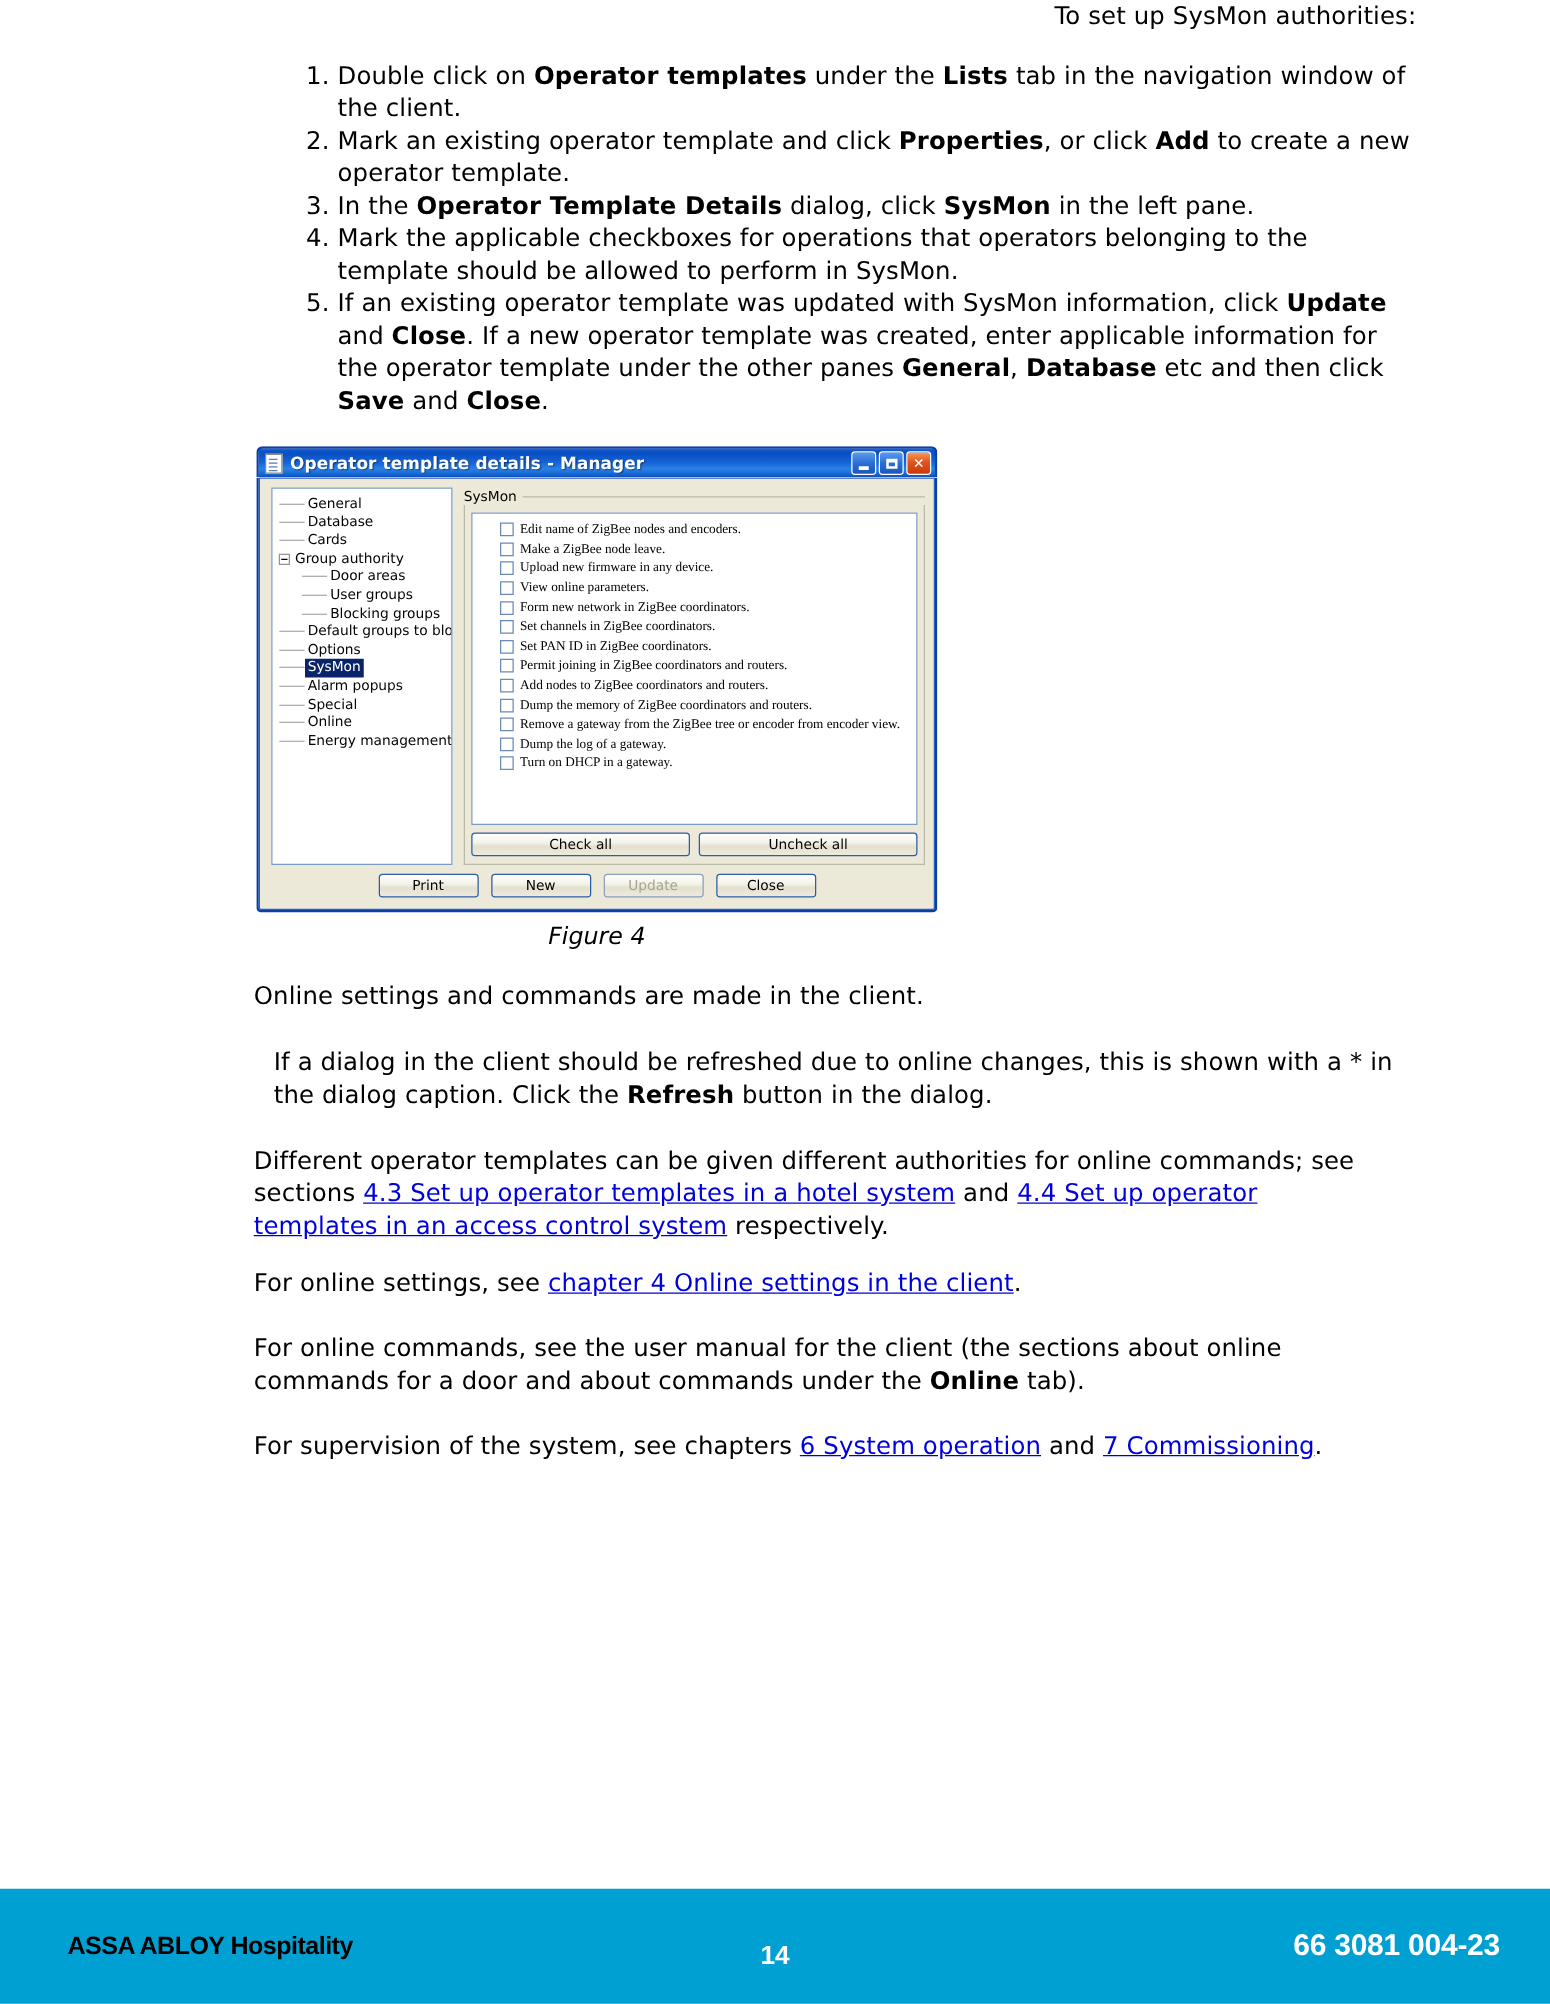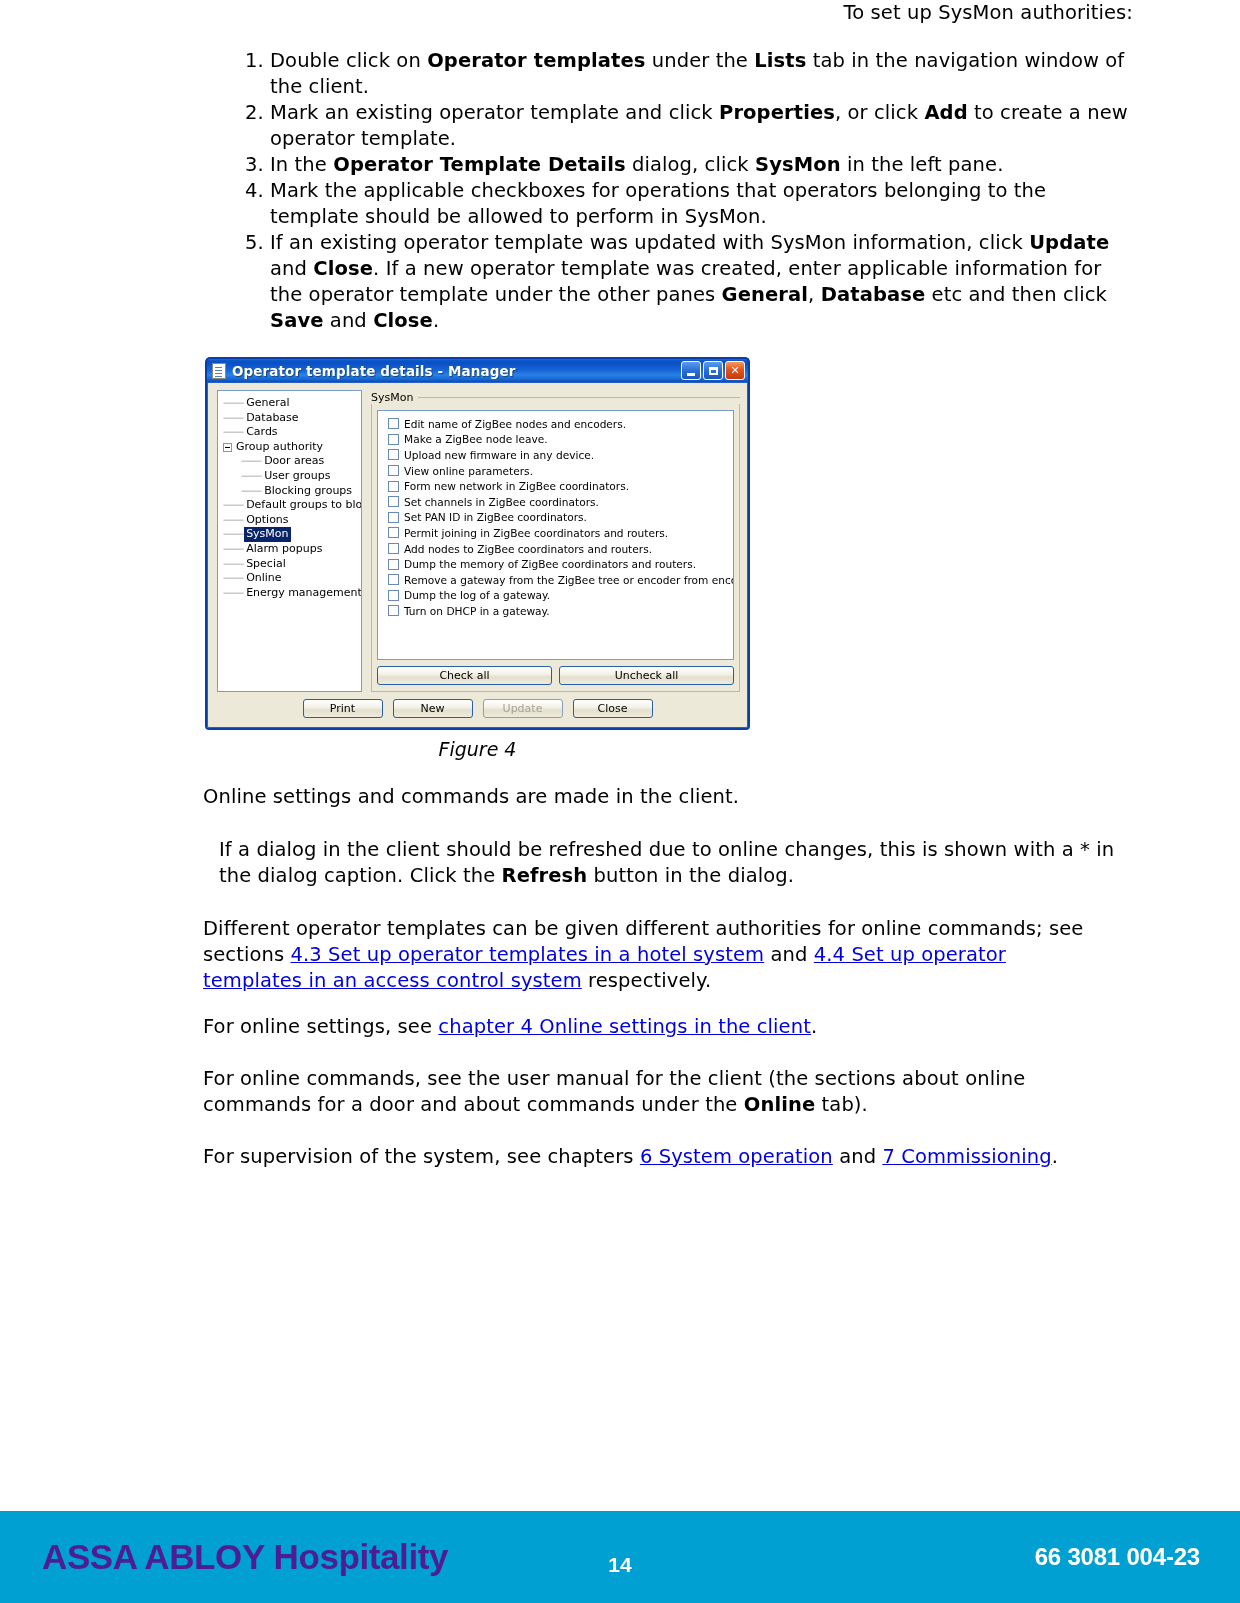--- a/index.html
+++ b/index.html
@@ -213,22 +213,23 @@
     border-top: none;
     flex: 1;
     display: flex;
     flex-direction: column;
     padding: 6px 5px 6px 5px;
   }
   .checklist {
     background: #ffffff;
     border: 1px solid #7a9cc6;
     flex: 1;
-    padding: 5px 4px 4px 10px;
+    padding: 5px 4px 4px 22px;
     overflow: hidden;
+    font-family: Liberation Serif, serif;
   }
   .check-row {
     display: flex;
     align-items: center;
     height: 15.6px;
     font-size: 10.6px;
     white-space: nowrap;
   }
   .check-row .cb {
     width: 11px; height: 11px;
@@ -293,23 +294,23 @@
     left: 0;
     bottom: 0;
     width: 1240px;
     height: 92px;
     background: #00a0d2;
     display: flex;
     align-items: center;
   }
   .footer .f-left {
     position: absolute;
-    left: 42px;
-    color: #4c1d95;
-    font-size: 35px;
+    left: 54px;
+    color: #000000;
+    font-size: 20px;
     font-weight: bold;
     letter-spacing: -0.4px;
     font-family: "Liberation Sans", sans-serif;
   }
   .footer .f-center {
     position: absolute;
     left: 0; right: 0;
     text-align: center;
     color: #ffffff;
     font-size: 21px;

